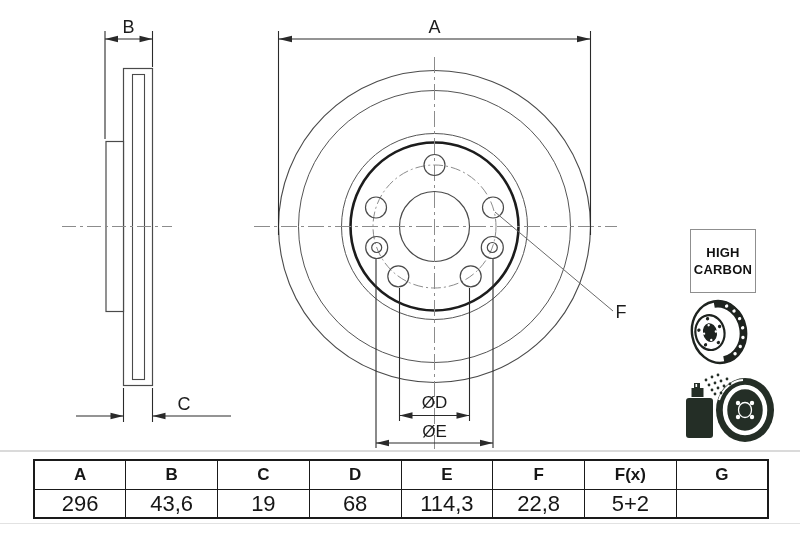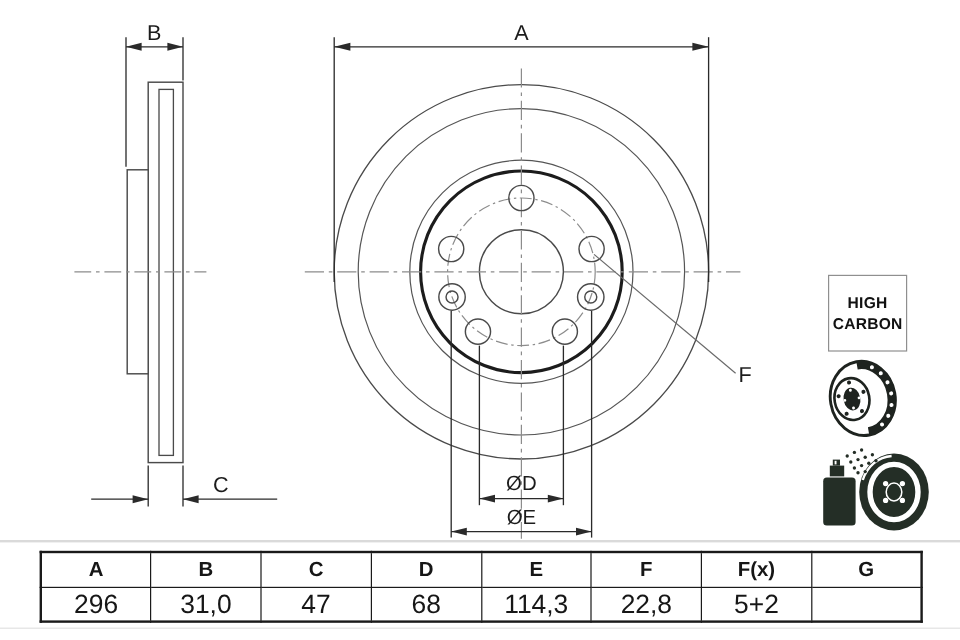--- a/index.html
+++ b/index.html
@@ -220,22 +220,22 @@
         <th>D</th>
         <th>E</th>
         <th>F</th>
         <th>F(x)</th>
         <th>G</th>
       </tr>
     </thead>
     <tbody>
       <tr>
         <td>296</td>
-        <td>31,0</td>
-        <td>47</td>
+        <td>43,6</td>
+        <td>19</td>
         <td>68</td>
         <td>114,3</td>
         <td>22,8</td>
         <td>5+2</td>
         <td></td>
       </tr>
     </tbody>
   </table>
 
 </div>

